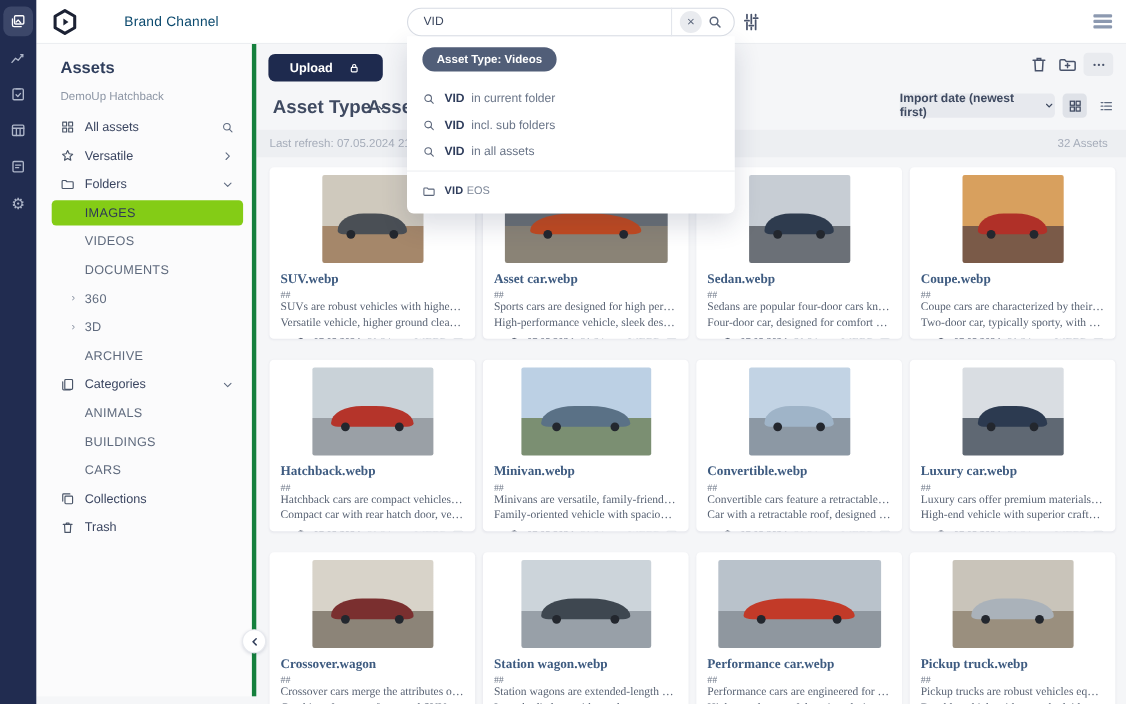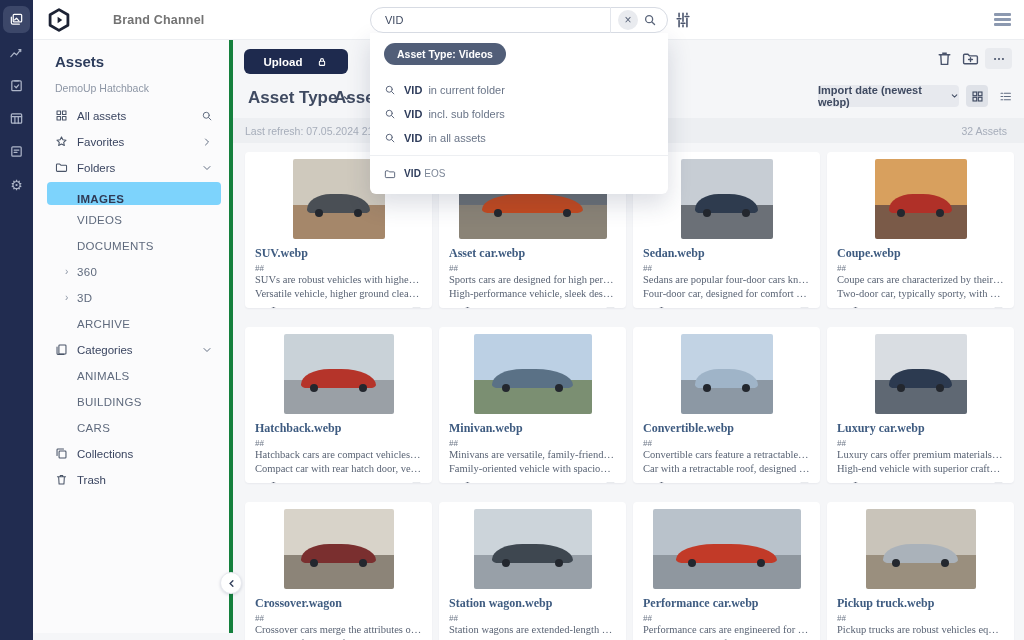--- a/index.html
+++ b/index.html
@@ -12,40 +12,40 @@
   .rail-item { width:27px; height:27px; margin:6px auto; display:flex; align-items:center; justify-content:center;
                color:#aeb6c9; border-radius:7px; cursor:pointer; }
   .rail-item.active { background:#3c4769; color:#ffffff; }
   .rail-item svg { width:15px; height:15px; }
   .rail-gear { font-size:14px; line-height:1; }
 
   
   #topbar { position:absolute; left:33px; top:0; width:991px; height:40px; background:#ffffff;
             border-bottom:1px solid #eceef1; z-index:10; display:flex; align-items:center; }
   #logo { margin-left:13px; display:flex; align-items:center; gap:10px; cursor:pointer; }
-  #brand-name { font-size:12.5px; font-weight:bold; color:#737373; letter-spacing:.2px;padding-left:31px; }
+  #brand-name { font-size:12.5px; font-weight:normal; color:#0c4a6e; letter-spacing:.2px;padding-left:31px; }
   #tune-btn { position:absolute; left:641px; top:11px; width:18px; height:18px; color:#49536b; cursor:pointer; }
   #hamburger { position:absolute; right:13px; top:13px; width:17px; height:13px; display:flex;
                flex-direction:column; justify-content:space-between; cursor:pointer; }
   #hamburger span { height:3px; background:#8c99b0; border-radius:1px; }
 
   
   #sidebar { position:absolute; left:33px; top:33px; width:200px; height:600px; background:#fbfbfc;
              border-right:4px solid #15803d; z-index:5; }
   #side-title { font-size:15px; font-weight:bold; color:#2e3d5c; margin:20px 0 0 22px; }
   #side-sub { font-size:10.5px; color:#8d96a5; margin:12px 0 10px 22px; }
   .side-item { position:relative; display:flex; align-items:center; height:23px; margin:3px 8px 3px 14px;
                padding:0 8px; border-radius:4px; font-size:11.5px; cursor:pointer; color:#3a4560; }
   .side-item .s-icon { width:13px; height:13px; margin-right:9px; color:#4a5568; flex:0 0 13px; }
   .side-item .s-icon svg { width:13px; height:13px; }
   .side-item .s-trail { margin-left:auto; color:#5c6activecolor778; width:12px; height:12px; color:#5f6b80; }
   .side-item .s-trail svg { width:12px; height:12px; }
   .side-item.child { padding-left:30px; font-size:11.5px; color:#5f6a7d; letter-spacing:.3px; }
   .side-item.child .exp { position:absolute; left:18px; font-size:10px; color:#8d96a5; }
-  .side-item.selected { background:#7dd3fc; color:#2f3a55; font-weight:bold;align-items:flex-end; }
+  .side-item.selected { background:#84cc16; color:#2f3a55; font-weight:normal; }
   .side-item.section { font-weight:500; }
 
   
   #main { position:absolute; left:233px; top:40px; width:791px; height:600px; background:#f5f6f8; }
   #upload-btn { position:absolute; left:11px; top:9px; width:104px; height:25px; background:#1e2a4e; color:#fff;
                 border:none; border-radius:6px; font-size:11.5px; font-weight:bold; display:flex; align-items:center;
                 justify-content:center; gap:14px; cursor:pointer; font-family:inherit; }
   #upload-btn svg { width:12px; height:12px; }
   .top-icon { position:absolute; top:10px; width:17px; height:17px; color:#49536b; cursor:pointer; }
   #more-btn { position:absolute; left:752px; top:8px; width:27px; height:21px; background:#e9ebef; border-radius:4px;
@@ -195,21 +195,21 @@
           <span>All assets</span>
           <span class="s-trail"><svg viewBox="0 0 16 16" fill="none" stroke="currentColor" stroke-width="1.3" stroke-linecap="round" stroke-linejoin="round">
               <circle cx="7" cy="7" r="4"></circle>
               <path d="M10.2 10.2l3 3"></path>
             </svg></span>
         </div>
         <div class="side-item section">
           <span class="s-icon"><svg viewBox="0 0 16 16" fill="none" stroke="currentColor" stroke-width="1.3" stroke-linecap="round" stroke-linejoin="round">
               <path d="M8 2.3l1.7 3.6 3.9.5-2.9 2.7.8 3.9L8 11.1 4.5 13l.8-3.9L2.4 6.4l3.9-.5z"></path>
             </svg></span>
-          <span>Favorites</span>
+          <span>Versatile</span>
           <span class="s-trail"><svg viewBox="0 0 16 16" fill="none" stroke="currentColor" stroke-width="1.3" stroke-linecap="round" stroke-linejoin="round">
               <path d="M6 4l4 4-4 4"></path>
             </svg></span>
         </div>
         <div class="side-item section">
           <span class="s-icon"><svg viewBox="0 0 16 16" fill="none" stroke="currentColor" stroke-width="1.3" stroke-linecap="round" stroke-linejoin="round">
               <path d="M1.8 4.8c0-.6.4-1 1-1h3l1.4 1.4h6c.6 0 1 .4 1 1v5.6c0 .6-.4 1-1 1H2.8c-.6 0-1-.4-1-1z"></path>
             </svg></span>
           <span>Folders</span>
           <span class="s-trail"><svg viewBox="0 0 16 16" fill="none" stroke="currentColor" stroke-width="1.3" stroke-linecap="round" stroke-linejoin="round">
@@ -306,21 +306,21 @@
         </svg>
     </div>
     <div class="filter" style="left:101px">
       <span>Asset License</span>
       <svg viewBox="0 0 16 16" fill="none" stroke="#3f4a61" stroke-width="1.8" stroke-linecap="round">
           <path d="M4 6l4 4 4-4"></path>
         </svg>
     </div>
 
     <div id="sort-pill">
-      <span>Import date (newest webp)</span>
+      <span>Import date (newest first)</span>
       <svg viewBox="0 0 16 16" fill="none" stroke="#3f4a61" stroke-width="1.8" stroke-linecap="round">
           <path d="M4 6l4 4 4-4"></path>
         </svg>
     </div>
     <div class="view-btn active" style="left:733px">
       <svg viewBox="0 0 16 16" fill="none" stroke="currentColor" stroke-width="1.4">
         <rect x="2.5" y="2.5" width="4.5" height="4.5"></rect>
           <rect x="9" y="2.5" width="4.5" height="4.5"></rect>
         <rect x="2.5" y="9" width="4.5" height="4.5"></rect>
           <rect x="9" y="9" width="4.5" height="4.5"></rect>

